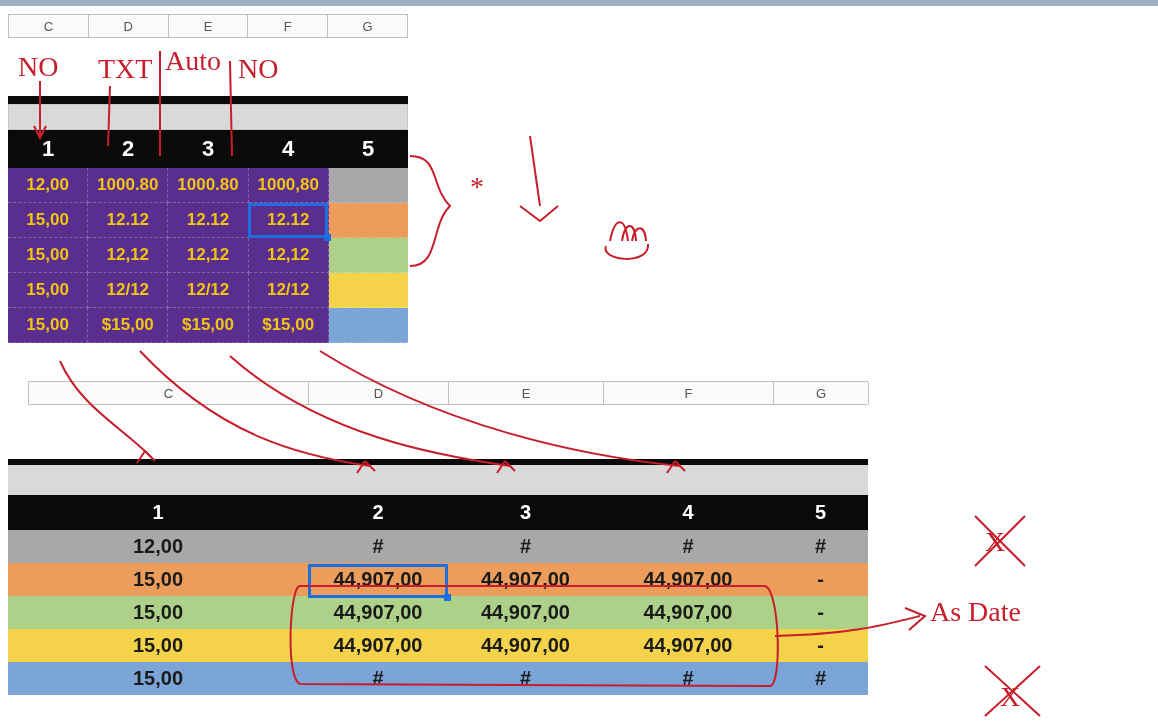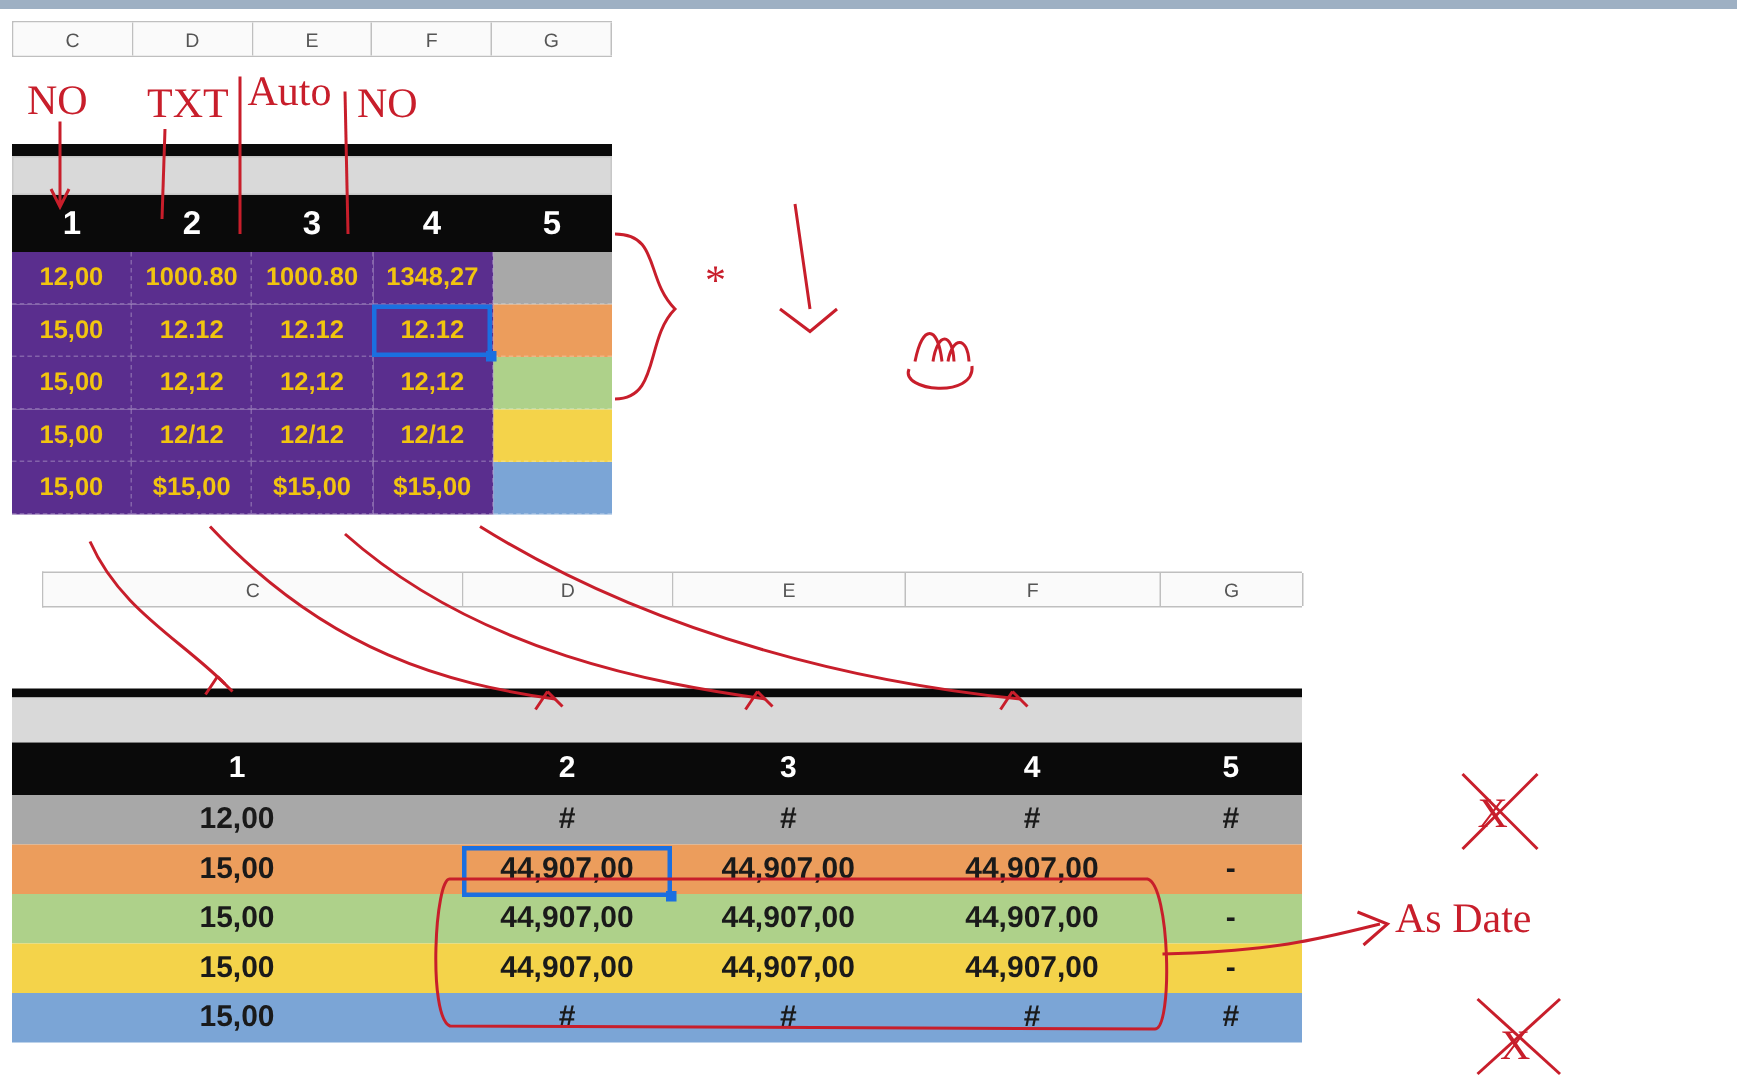--- a/index.html
+++ b/index.html
@@ -121,21 +121,21 @@
     <div class="hdr-cell">4</div>
     <div class="hdr-cell">5</div>
   </div>
 
   <div id="upper-rows" style="position:relative;">
 
     <div class="data-row r-gray">
         <div class="cell p">12,00</div>
         <div class="cell p">1000.80</div>
         <div class="cell p">1000.80</div>
-        <div class="cell p">1348,27</div>
+        <div class="cell p">1000,80</div>
         <div class="cell c5"></div>
       </div>
       <div class="data-row r-orange">
         <div class="cell p">15,00</div>
         <div class="cell p">12.12</div>
         <div class="cell p">12.12</div>
         <div class="cell p">12.12</div>
         <div class="cell c5"></div>
       </div>
       <div class="data-row r-green">

